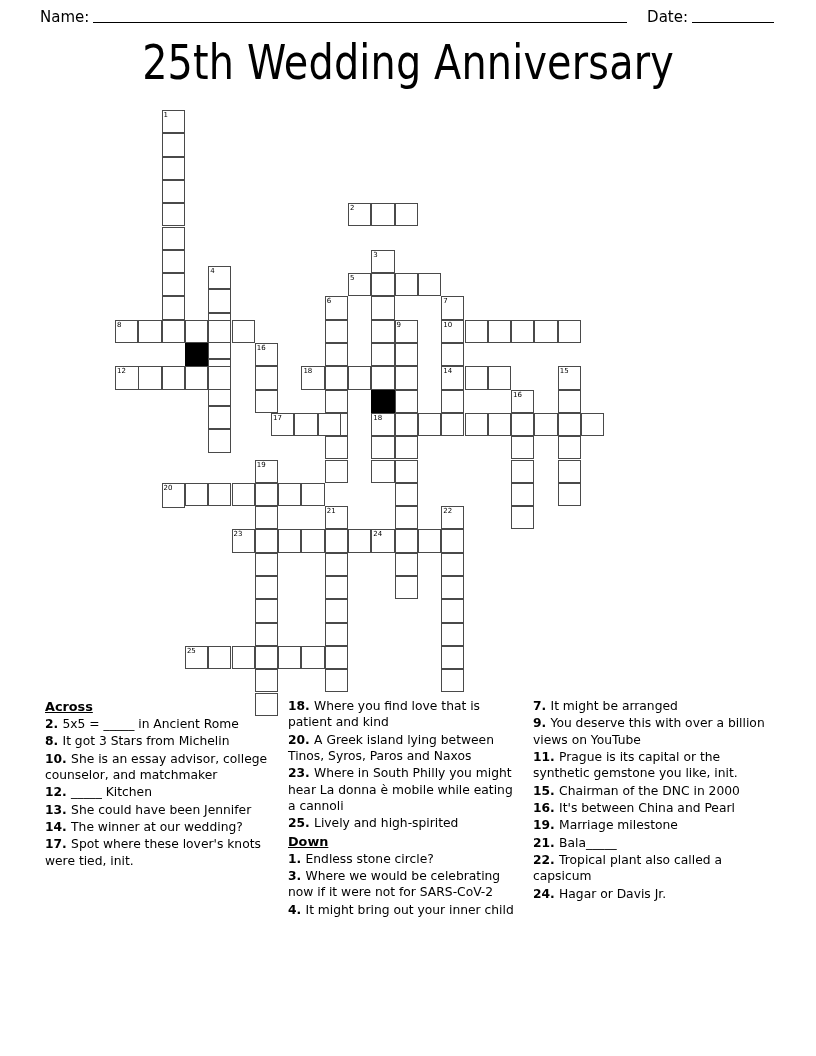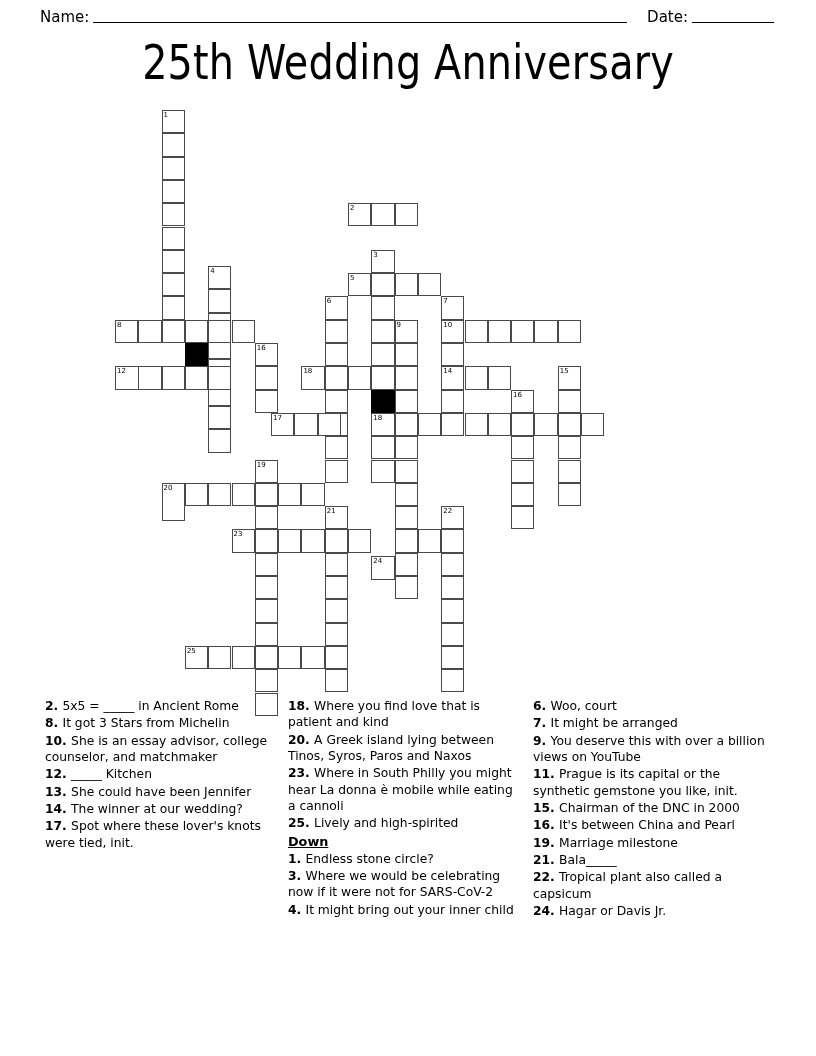--- a/index.html
+++ b/index.html
@@ -280,21 +280,21 @@
     <div class="cell" style="left: 254.8px; top: 482.8px; width: 23.3px; height: 23.3px;"></div>
     <div class="cell" style="left: 254.8px; top: 506.1px; width: 23.3px; height: 23.3px;"></div>
     <div class="cell" style="left: 254.8px; top: 529.4px; width: 23.3px; height: 23.3px;"></div>
     <div class="cell" style="left: 254.8px; top: 552.7px; width: 23.3px; height: 23.3px;"></div>
     <div class="cell" style="left: 254.8px; top: 576px; width: 23.3px; height: 23.3px;"></div>
     <div class="cell" style="left: 254.8px; top: 599.3px; width: 23.3px; height: 23.3px;"></div>
     <div class="cell" style="left: 254.8px; top: 622.6px; width: 23.3px; height: 23.3px;"></div>
     <div class="cell" style="left: 254.8px; top: 645.9px; width: 23.3px; height: 23.3px;"></div>
     <div class="cell" style="left: 254.8px; top: 669.2px; width: 23.3px; height: 23.3px;"></div>
     <div class="cell" style="left: 254.8px; top: 692.5px; width: 23.3px; height: 23.3px;"></div>
-    <div class="cell" style="left: 161.6px; top: 482.8px; width: 23.3px; height: 38px;">
+    <div class="cell" style="left: 161.6px; top: 482.8px; width: 23.3px; height: 25px;">
       <span class="cnum">20</span>
     </div>
     <div class="cell" style="left: 184.9px; top: 482.8px; width: 23.3px; height: 23.3px;"></div>
     <div class="cell" style="left: 208.2px; top: 482.8px; width: 23.3px; height: 23.3px;"></div>
     <div class="cell" style="left: 231.5px; top: 482.8px; width: 23.3px; height: 23.3px;"></div>
     <div class="cell" style="left: 278.1px; top: 482.8px; width: 23.3px; height: 23.3px;"></div>
     <div class="cell" style="left: 301.4px; top: 482.8px; width: 23.3px; height: 23.3px;"></div>
     <div class="cell" style="left: 324.7px; top: 506.1px; width: 23.3px; height: 23.3px;">
       <span class="cnum">21</span>
     </div>
@@ -314,56 +314,56 @@
     <div class="cell" style="left: 441.2px; top: 599.3px; width: 23.3px; height: 23.3px;"></div>
     <div class="cell" style="left: 441.2px; top: 622.6px; width: 23.3px; height: 23.3px;"></div>
     <div class="cell" style="left: 441.2px; top: 645.9px; width: 23.3px; height: 23.3px;"></div>
     <div class="cell" style="left: 441.2px; top: 669.2px; width: 23.3px; height: 23.3px;"></div>
     <div class="cell" style="left: 231.5px; top: 529.4px; width: 23.3px; height: 23.3px;">
       <span class="cnum">23</span>
     </div>
     <div class="cell" style="left: 278.1px; top: 529.4px; width: 23.3px; height: 23.3px;"></div>
     <div class="cell" style="left: 301.4px; top: 529.4px; width: 23.3px; height: 23.3px;"></div>
     <div class="cell" style="left: 348px; top: 529.4px; width: 23.3px; height: 23.3px;"></div>
-    <div class="cell" style="left: 371.3px; top: 529.4px; width: 23.3px; height: 23.3px; margin-top: 27px;">
+    <div class="cell" style="left: 371.3px; top: 529.4px; width: 23.3px; height: 23.3px;">
       <span class="cnum">24</span>
     </div>
     <div class="cell" style="left: 417.9px; top: 529.4px; width: 23.3px; height: 23.3px;"></div>
     <div class="cell" style="left: 184.9px; top: 645.9px; width: 23.3px; height: 23.3px;">
       <span class="cnum">25</span>
     </div>
     <div class="cell" style="left: 208.2px; top: 645.9px; width: 23.3px; height: 23.3px;"></div>
     <div class="cell" style="left: 231.5px; top: 645.9px; width: 23.3px; height: 23.3px;"></div>
     <div class="cell" style="left: 278.1px; top: 645.9px; width: 23.3px; height: 23.3px;"></div>
     <div class="cell" style="left: 301.4px; top: 645.9px; width: 23.3px; height: 23.3px;"></div>
     <div class="cell block" style="left: 184.9px; top: 343px; width: 23.3px; height: 23.3px;"></div>
   </div>
 
 <div id="clues">
   <div class="clue-col c1">
+      <span class="section-head">Across</span>
       <span class="clue"><span class="num">2. </span><span class="txt">5x5 = _____ in Ancient Rome</span></span>
       <span class="clue"><span class="num">8. </span><span class="txt">It got 3 Stars from Michelin</span></span>
       <span class="clue"><span class="num">10. </span><span class="txt">She is an essay advisor, college counselor, and matchmaker</span></span>
       <span class="clue"><span class="num">12. </span><span class="txt">_____ Kitchen</span></span>
       <span class="clue"><span class="num">13. </span><span class="txt">She could have been Jennifer</span></span>
       <span class="clue"><span class="num">14. </span><span class="txt">The winner at our wedding?</span></span>
       <span class="clue"><span class="num">17. </span><span class="txt">Spot where these lover's knots were tied, init.</span></span>
     </div>
   <div class="clue-col c2">
       <span class="clue"><span class="num">18. </span><span class="txt">Where you find love that is patient and kind</span></span>
       <span class="clue"><span class="num">20. </span><span class="txt">A Greek island lying between Tinos, Syros, Paros and Naxos</span></span>
       <span class="clue"><span class="num">23. </span><span class="txt">Where in South Philly you might hear La donna è mobile while eating a cannoli</span></span>
       <span class="clue"><span class="num">25. </span><span class="txt">Lively and high-spirited</span></span>
       <span class="section-head">Down</span>
       <span class="clue"><span class="num">1. </span><span class="txt">Endless stone circle?</span></span>
       <span class="clue"><span class="num">3. </span><span class="txt">Where we would be celebrating now if it were not for SARS-CoV-2</span></span>
       <span class="clue"><span class="num">4. </span><span class="txt">It might bring out your inner child</span></span>
     </div>
   <div class="clue-col c3">
-      <span class="clue"><span class="num">6. </span><span class="txt">Woo, court</span></span>
       <span class="clue"><span class="num">7. </span><span class="txt">It might be arranged</span></span>
       <span class="clue"><span class="num">9. </span><span class="txt">You deserve this with over a billion views on YouTube</span></span>
       <span class="clue"><span class="num">11. </span><span class="txt">Prague is its capital or the synthetic gemstone you like, init.</span></span>
       <span class="clue"><span class="num">15. </span><span class="txt">Chairman of the DNC in 2000</span></span>
       <span class="clue"><span class="num">16. </span><span class="txt">It's between China and Pearl</span></span>
       <span class="clue"><span class="num">19. </span><span class="txt">Marriage milestone</span></span>
       <span class="clue"><span class="num">21. </span><span class="txt">Bala_____</span></span>
       <span class="clue"><span class="num">22. </span><span class="txt">Tropical plant also called a capsicum</span></span>
       <span class="clue"><span class="num">24. </span><span class="txt">Hagar or Davis Jr.</span></span>
     </div>

